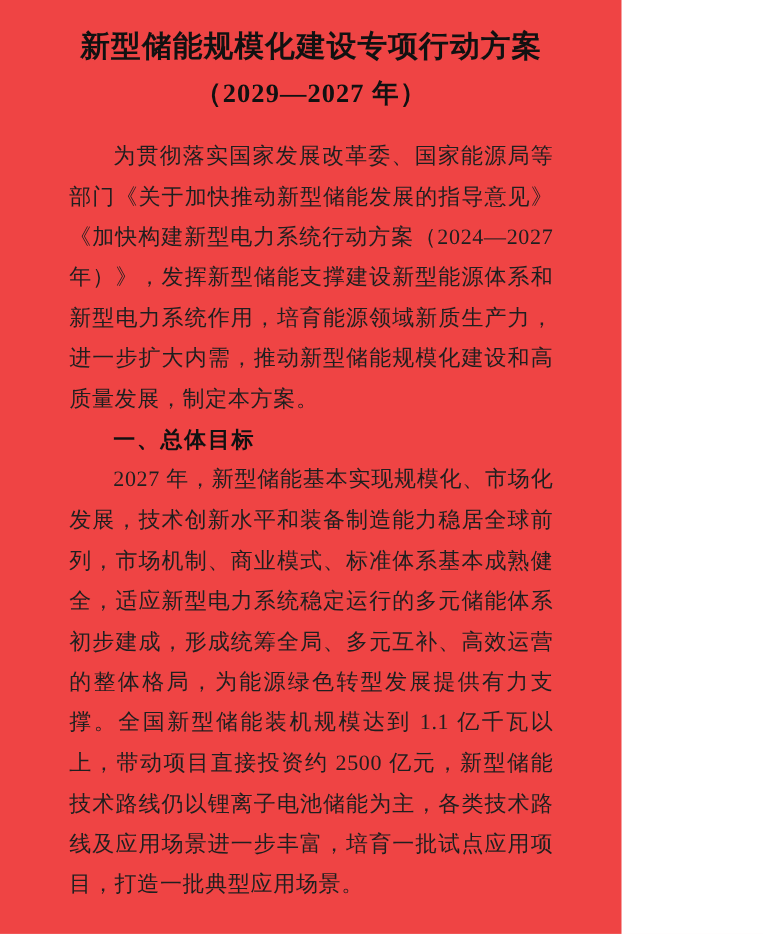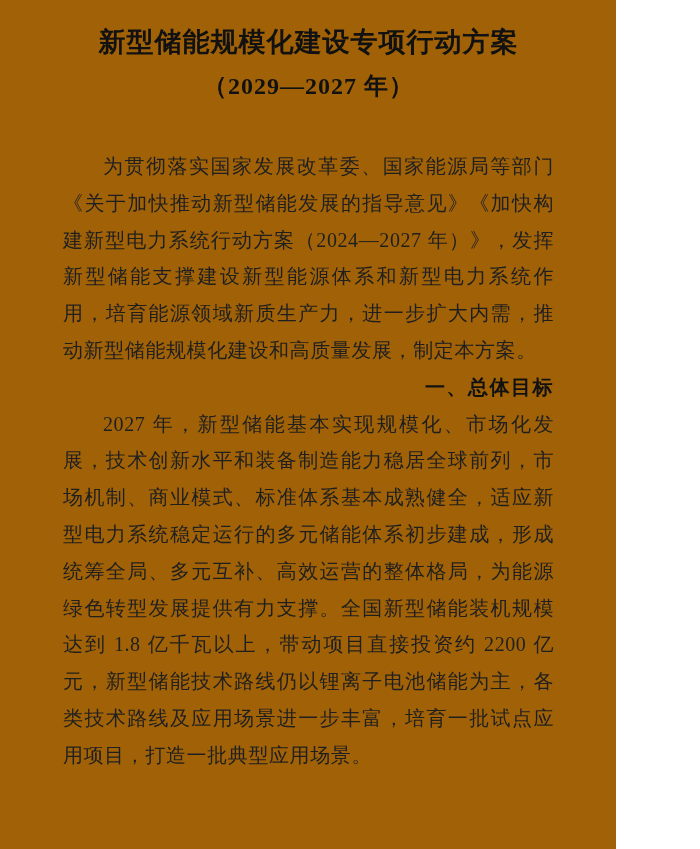--- a/index.html
+++ b/index.html
@@ -2,23 +2,23 @@
 <html><head>
 <meta charset="utf-8">
 <style>
   html, body {
     margin: 0;
     padding: 0;
     background: #ffffff;
   }
   .page {
     position: relative;
-    width: 616px;
+    width: 565px;
     height: 849px;
-    background: #a16207;
+    background: #ef4444;
     overflow: hidden;
     color: #1c1c1c;
     font-family: "Liberation Serif", "DejaVu Serif", serif;
   }
   .content {
     padding: 20px 62px 0 63px;
   }
   .doc-title {
     font-size: 27px;
     font-weight: 700;
@@ -38,48 +38,48 @@
   .body-para {
     margin: 0;
     font-size: 20px;
     line-height: 36.8px;
     text-indent: 2em;
     text-align: justify;
     letter-spacing: 0.6px;
     color: #1f1f1f;
   }
   .first-body {
-    margin-top: 40px;
+    margin-top: 16px;
   }
   .section-heading {
     margin: 0;
     font-family: "Liberation Sans", "DejaVu Sans", sans-serif;
     font-weight: 700;
     font-size: 20px;
     line-height: 36.8px;
     text-indent: 2em;
     letter-spacing: 1.5px;
     color: #111111;
-    text-align: right;
+    text-align: left;
   }
   .lead-bold {
     font-weight: 700;
   }
 </style>
 </head>
 <body>
 
 <div class="page">
   <div class="content">
 
     <div class="doc-title">新型储能规模化建设专项行动方案</div>
 
     <div class="doc-subtitle">（2029—2027 年）</div>
 
     <p class="body-para first-body">为贯彻落实国家发展改革委、国家能源局等部门《关于加快推动新型储能发展的指导意见》《加快构建新型电力系统行动方案（2024—2027 年）》，发挥新型储能支撑建设新型能源体系和新型电力系统作用，培育能源领域新质生产力，进一步扩大内需，推动新型储能规模化建设和高质量发展，制定本方案。</p>
 
     <p class="section-heading">一、总体目标</p>
 
-    <p class="body-para">2027 年，新型储能基本实现规模化、市场化发展，技术创新水平和装备制造能力稳居全球前列，市场机制、商业模式、标准体系基本成熟健全，适应新型电力系统稳定运行的多元储能体系初步建成，形成统筹全局、多元互补、高效运营的整体格局，为能源绿色转型发展提供有力支撑。全国新型储能装机规模达到 1.8 亿千瓦以上，带动项目直接投资约 2200 亿元，新型储能技术路线仍以锂离子电池储能为主，各类技术路线及应用场景进一步丰富，培育一批试点应用项目，打造一批典型应用场景。</p>
+    <p class="body-para">2027 年，新型储能基本实现规模化、市场化发展，技术创新水平和装备制造能力稳居全球前列，市场机制、商业模式、标准体系基本成熟健全，适应新型电力系统稳定运行的多元储能体系初步建成，形成统筹全局、多元互补、高效运营的整体格局，为能源绿色转型发展提供有力支撑。全国新型储能装机规模达到 1.1 亿千瓦以上，带动项目直接投资约 2500 亿元，新型储能技术路线仍以锂离子电池储能为主，各类技术路线及应用场景进一步丰富，培育一批试点应用项目，打造一批典型应用场景。</p>
 
 
   </div>
 </div>
 
 </body></html>

